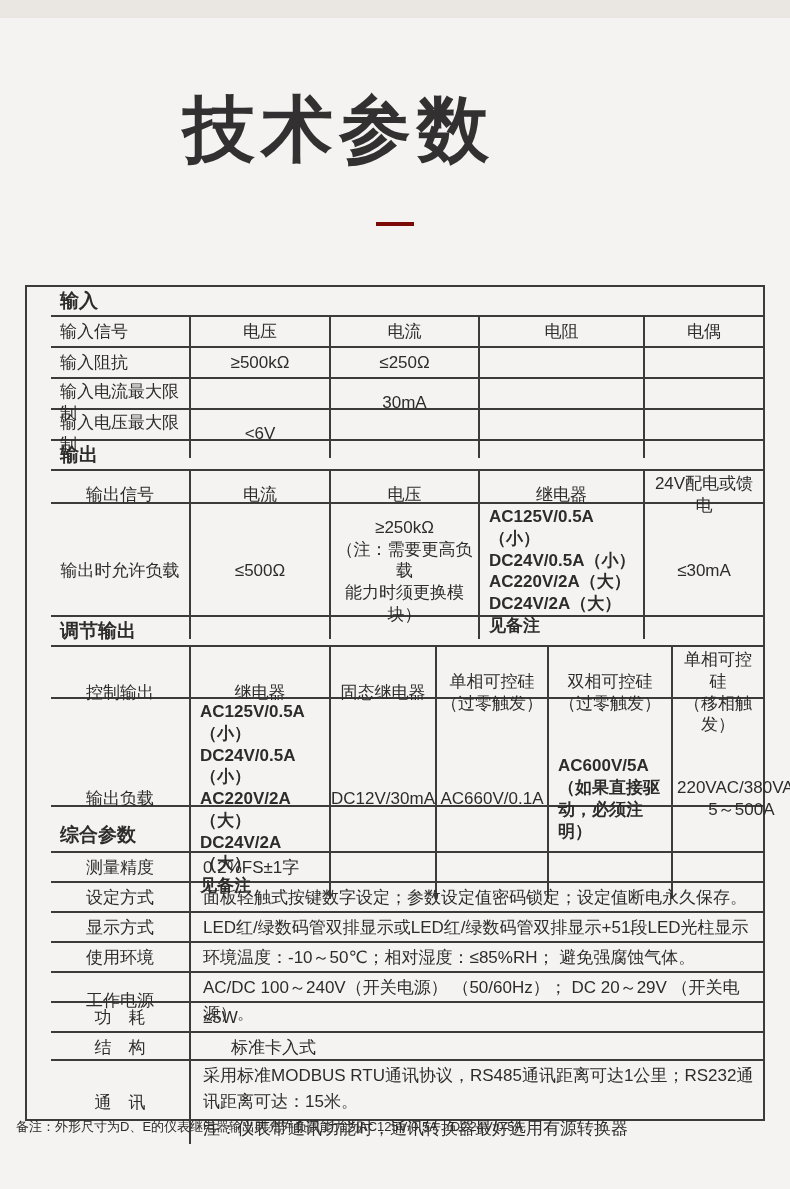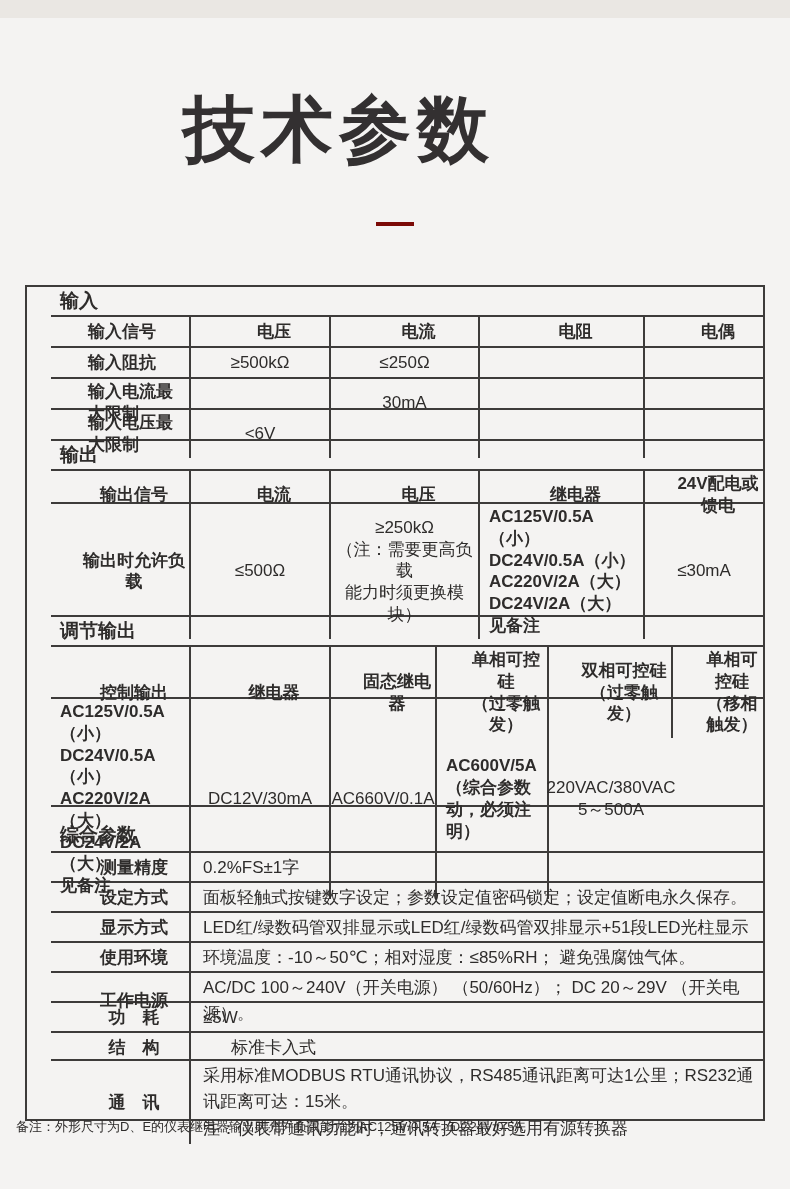--- a/index.html
+++ b/index.html
@@ -40,21 +40,21 @@
   .cols-adj{grid-template-columns:140px 140px 106px 112px 124px 1fr;}
   .cols-comp{grid-template-columns:140px 1fr;}
   .c{
     display:flex;align-items:center;justify-content:center;
     text-align:center;padding:2px 4px;
     border-right:2px solid var(--line);
     white-space:pre-line;line-height:1.28;
   }
   .c:last-child{border-right:none;}
   .c.left{justify-content:flex-start;text-align:left;padding-left:9px;font-weight:bold;}
-  .c.bold{font-weight:bold;margin-left:28px;}
+  .c.bold{font-weight:normal;}
   .h31{height:31px;} .h33{height:33px;} .h113{height:113px;}
   .h52{height:52px;} .h108{height:108px;}
   .h35{height:35px;margin-top:11px;} .h30{height:30px;} .h28{height:28px;gap:28px;} .h58{height:58px;}
   .comp-val{justify-content:flex-start;text-align:left;padding-left:12px;line-height:1.55;}
   .note{
     position:absolute;top:1118px;left:16px;width:740px;
     font-size:13px;line-height:1.4;color:var(--text);
   }
 </style>
 </head>
@@ -126,29 +126,30 @@
       <div class="c bold">继电器</div>
       <div class="c bold">固态继电器</div>
       <div class="c bold">单相可控硅
 （过零触发）</div>
       <div class="c bold">双相可控硅
 （过零触发）</div>
       <div class="c bold">单相可控硅
 （移相触发）</div>
     </div>
     <div class="row cols-adj h108">
+      <div class="c bold">输出负载</div>
       <div class="c left">AC125V/0.5A（小）
 DC24V/0.5A（小）
 AC220V/2A（大）
 DC24V/2A（大）
 见备注</div>
       <div class="c">DC12V/30mA</div>
       <div class="c">AC660V/0.1A</div>
       <div class="c left">AC600V/5A
-（综合参数
+（如果直接驱
 动，必须注明）</div>
       <div class="c">220VAC/380VAC
 5～500A</div>
     </div>
 
     <div class="sec-header h35">综合参数</div>
     <div class="row cols-comp h30">
       <div class="c bold">测量精度</div>
       <div class="c comp-val">0.2%FS±1字</div>
     </div>

